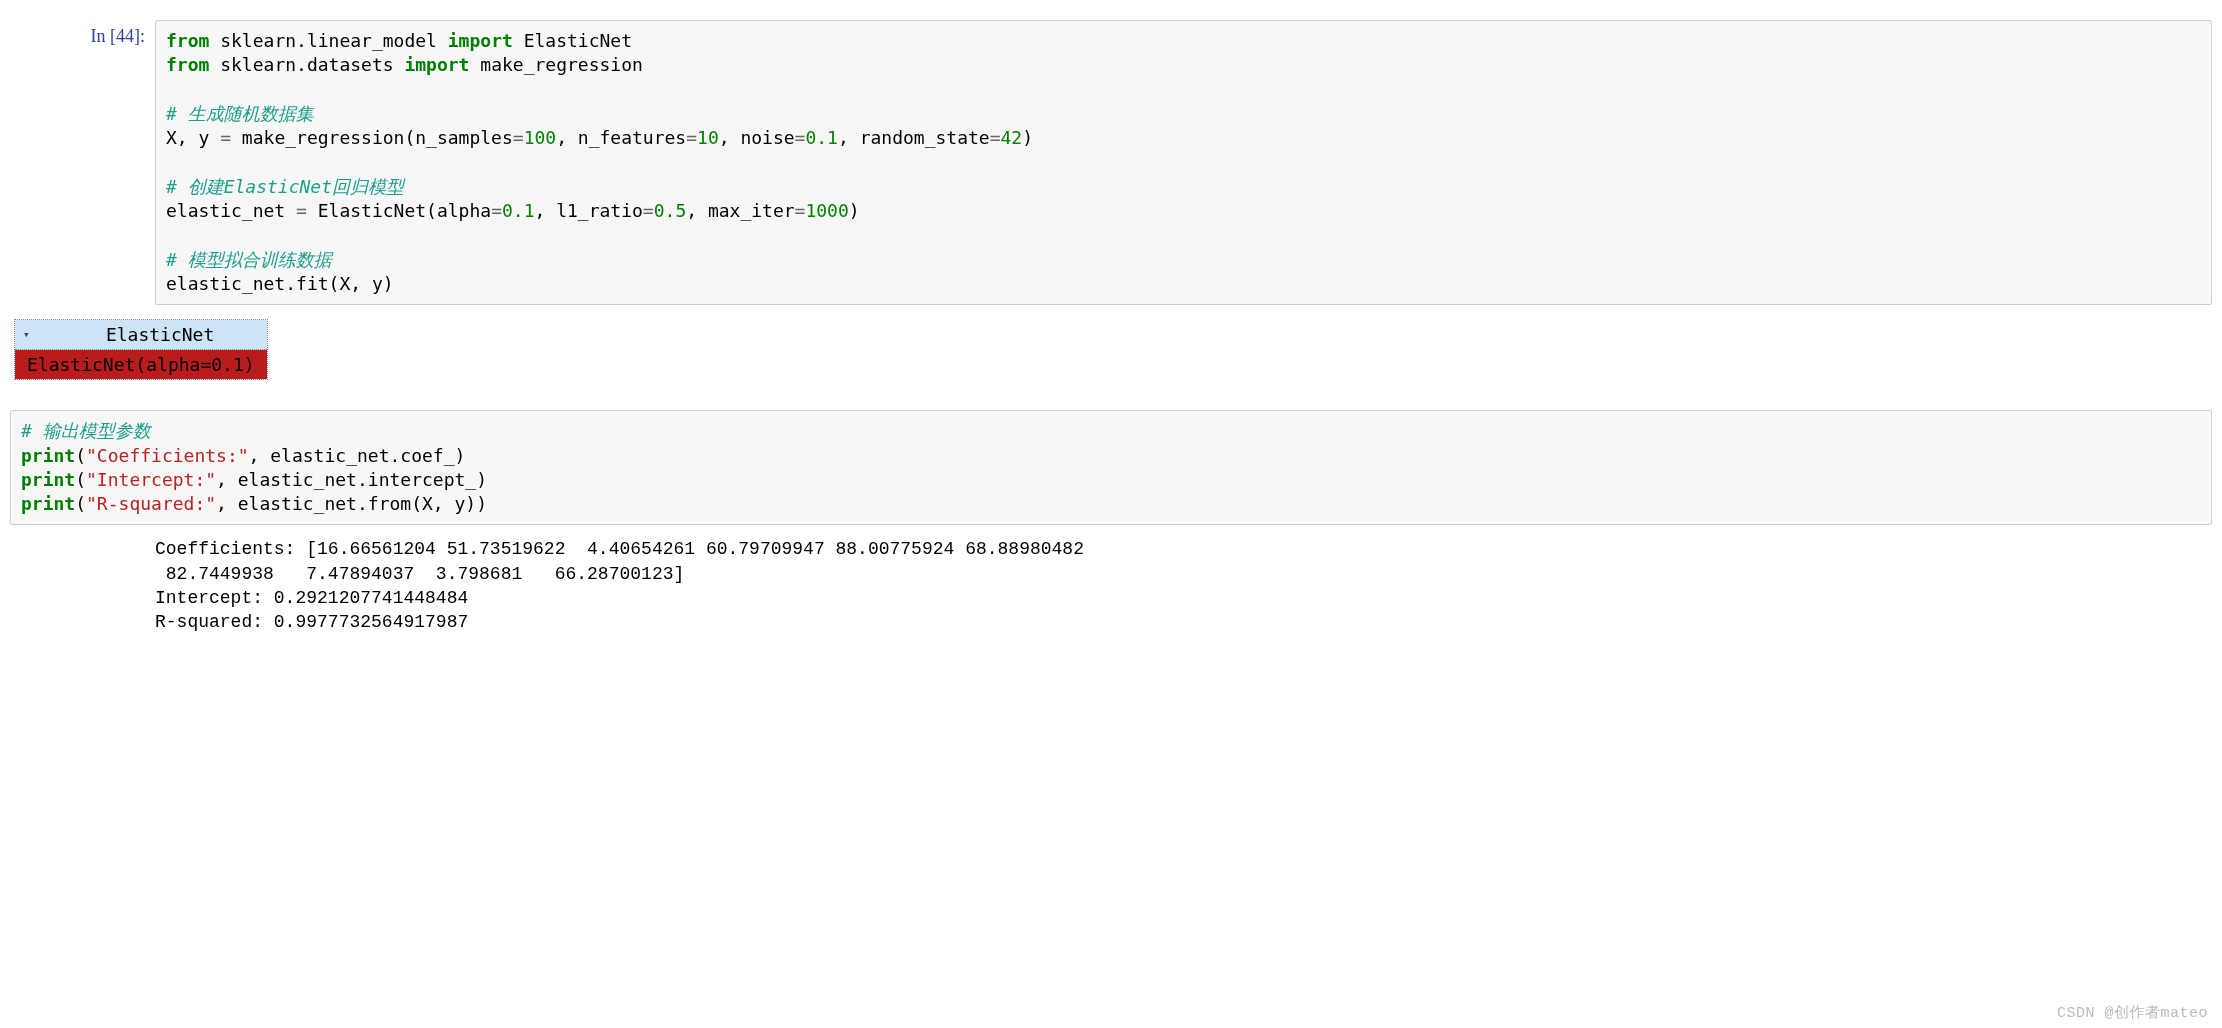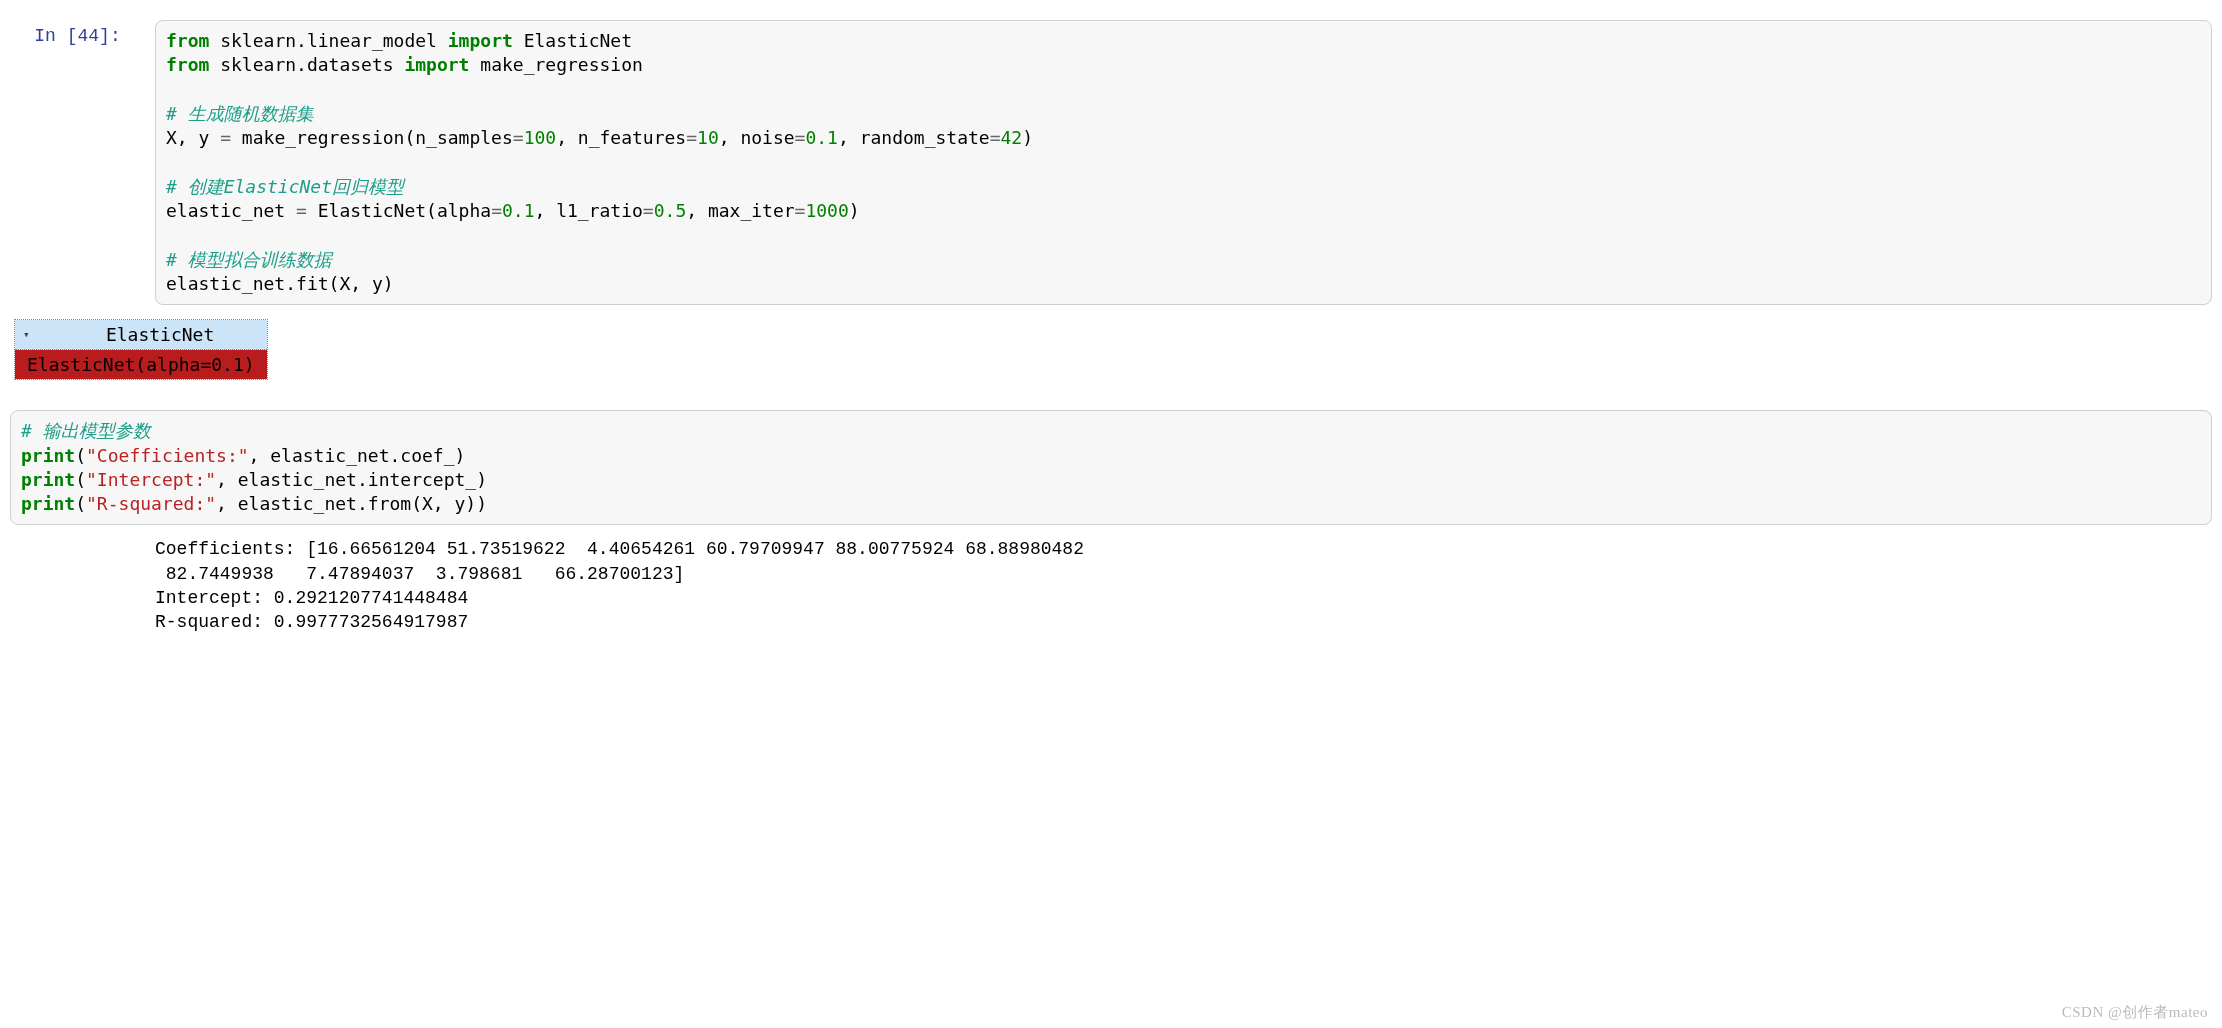--- a/index.html
+++ b/index.html
@@ -9,36 +9,36 @@
       font-size: 18px;
       padding: 20px 10px;
       position: relative;
     }
     .cell {
       display: flex;
       margin-bottom: 10px;
     }
     .prompt {
       width: 145px;
-      text-align: center;
+      text-align: right;
       padding: 6px 10px 0 0;
-      font-family: Liberation Mono, monospace;
+      font-family: Liberation Serif, serif;
       font-size: 18px;
       flex-shrink: 0;
     }
     .prompt-in { color: #303F9F; }
     .prompt-out { color: #D84315; }
     .cell-content {
       flex: 1;
       min-width: 0;
     }
     .code-cell {
       background: #f7f7f7;
       border: 1px solid #cfcfcf;
-      border-radius: 8px;
+      border-radius: 2px;
       padding: 8px 10px;
       white-space: pre;
       font-family: "Menlo", "DejaVu Sans Mono", "Consolas", monospace;
       line-height: 1.35;
       overflow-x: auto;
     }
     .output-cell {
       padding: 4px 0 0 4px;
     }
     .sk-box {
@@ -77,21 +77,21 @@
     
     .k  { color: #008000; font-weight: bold; }   
     .c-cn { color: #1b9e8a; font-style: italic; } 
     .s  { color: #BA2121; }                       
     .m  { color: #008000; }                       
     .o  { color: #666666; }                       
     .watermark {
       position: fixed;
       bottom: 6px;
       right: 14px;
-      font-family: Liberation Serif, serif;
+      font-family: Liberation Mono, monospace;
       font-size: 15px;
       color: #bbb;
       letter-spacing: 0.5px;
     }
   </style>
 </head>
 <body>
 
 <div class="cell">
   <div class="prompt prompt-in">In [44]:</div>

